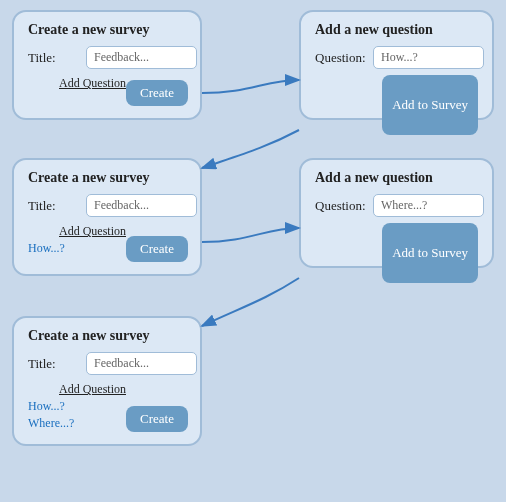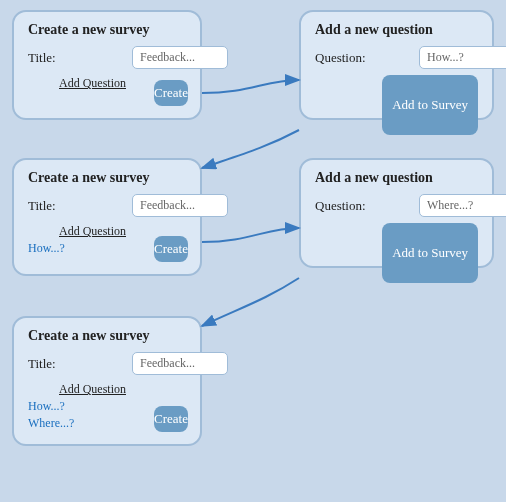--- a/index.html
+++ b/index.html
@@ -27,55 +27,53 @@
       font-weight: bold;
       margin-bottom: 8px;
       color: #222;
       font-family: Liberation Serif, serif;
     }
 
     .form-row {
       display: flex;
       align-items: center;
       margin-bottom: 6px;
-      gap: 6px;
     }
 
     .label {
       color: #222;
       min-width: 58px;
     }
 
     .text-input {
       background: #fff;
       border: 1px solid #a0bcd8;
       border-radius: 5px;
       padding: 3px 7px;
       font-family: inherit;
       font-size: 12px;
       color: #666;
-      width: 96px;
-      margin-left: 40px;
+      width: 111px;
     }
 
     .add-question-link {
       color: #222;
       text-decoration: underline;
       cursor: pointer;
       font-size: 12px;
       display: inline-block;
       margin-left: 31px;
     }
 
     .btn-create {
       background: #6a9cc4;
       color: #fff;
       border: none;
       border-radius: 8px;
-      padding: 5px 0;
+      padding: 5px 14px;
       font-family: inherit;
       font-size: 13px;
       cursor: pointer;
       position: absolute;
       right: 12px;
       bottom: 12px;
     }
 
     .btn-add-survey {
       background: #6a9cc4;

